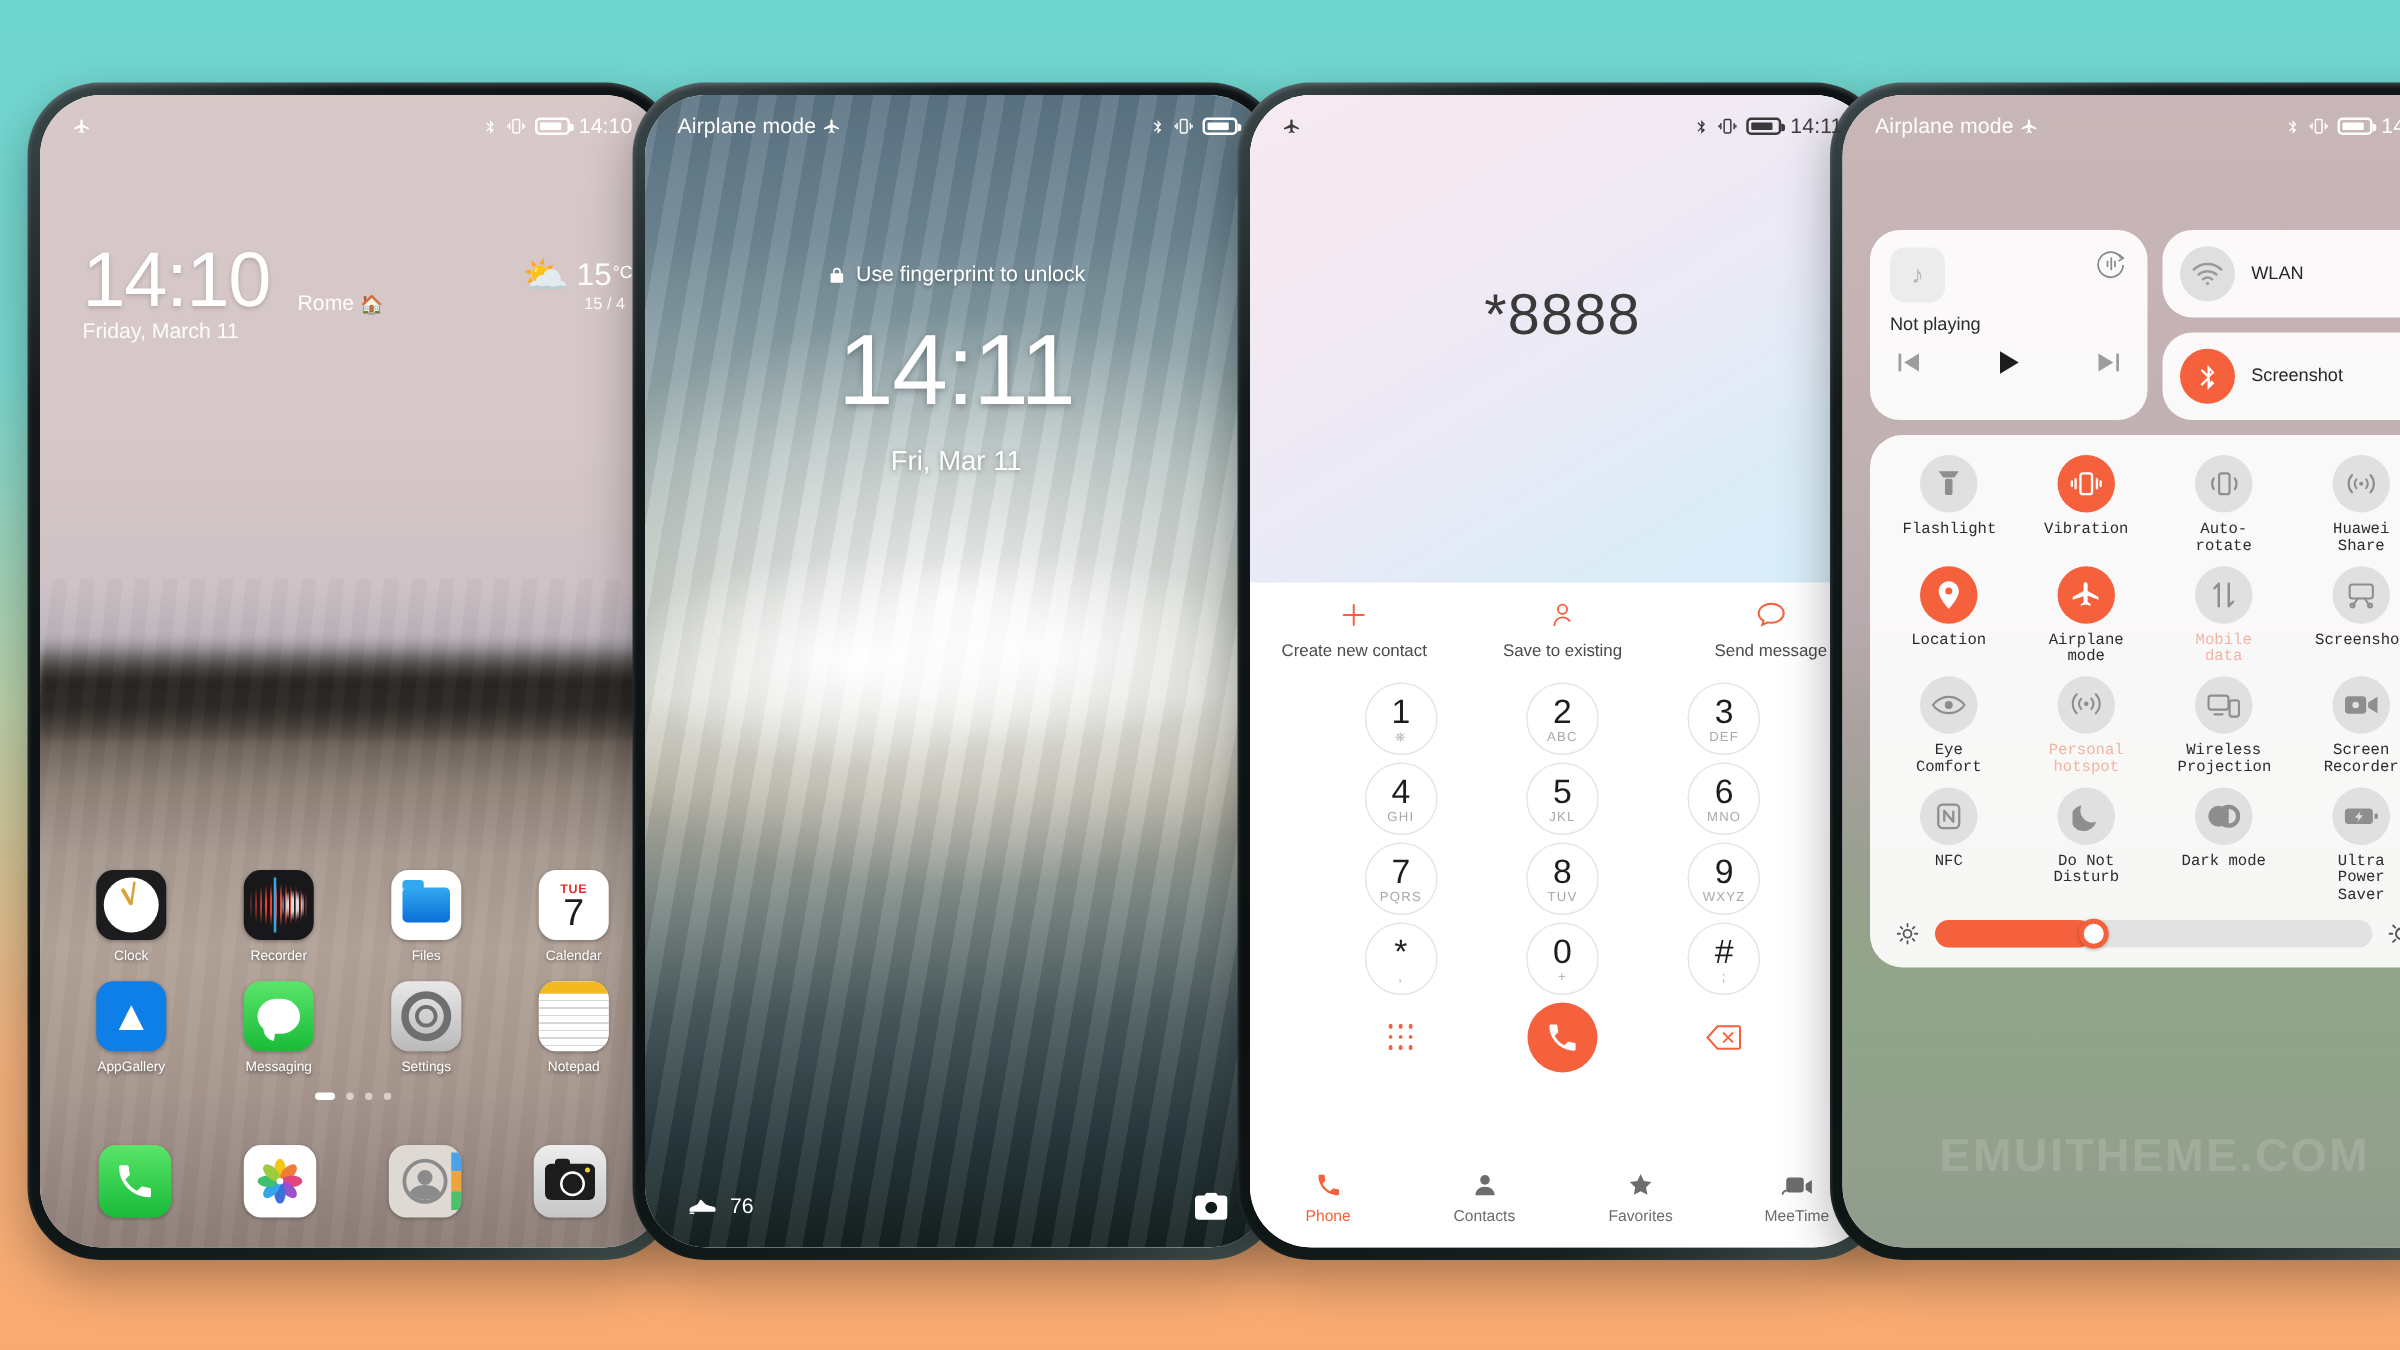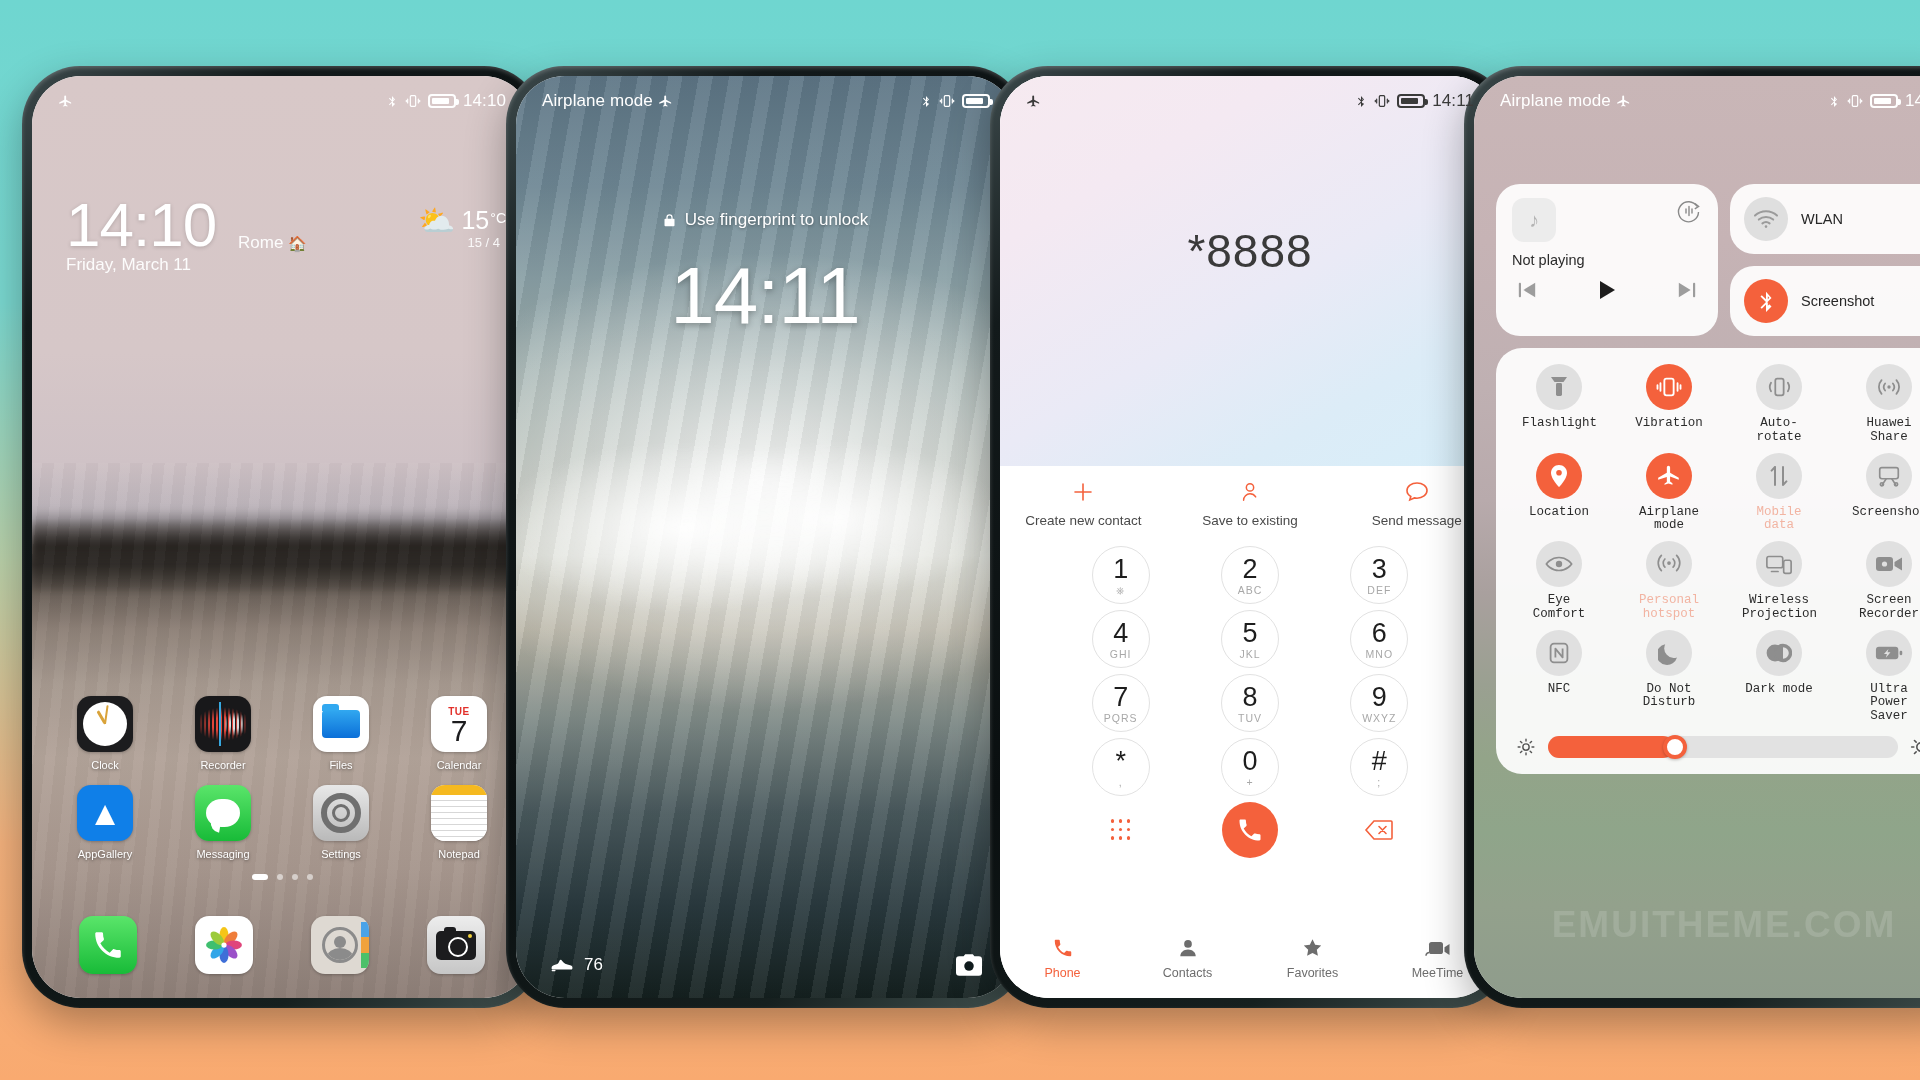--- a/index.html
+++ b/index.html
@@ -420,20 +420,21 @@
   <div class="lock-center">
     <div class="fingerprint">
       <span>
         <svg width="15" height="17" viewBox="0 0 24 24" fill="currentColor">
                 <path d="M17 9V7a5 5 0 0 0-10 0v2H5.5A1.5 1.5 0 0 0 4 10.5v9A1.5 1.5 0 0 0 5.5 21h13a1.5 1.5 0 0 0 1.5-1.5v-9A1.5 1.5 0 0 0 18.5 9zM9 7a3 3 0 0 1 6 0v2H9z"></path>
               </svg>
       </span>
       <span>Use fingerprint to unlock</span>
     </div>
     <div class="lock-time">14:11</div>
+    <div class="lock-date">Fri, Mar 11</div>
   </div>
 
   <div class="lock-bottom">
     <div class="steps">
       <span>
         <svg width="24" height="16" viewBox="0 0 30 18" fill="currentColor">
                 <path d="M2 13c0-2 1-3 2.6-3.6L9 7.6c1-.5 1.6-1.3 2.2-2.4l1-2c.4-.8 1.4-1 2-.3l2.4 2.6c1.4 1.5 3.2 2.5 5.2 3l4.4 1.1c1 .3 1.8 1.2 1.8 2.3V13c0 .9-.7 1.6-1.6 1.6H3.6C2.7 14.6 2 13.9 2 13z"></path>
                 <rect x="2" y="15.2" width="5" height="1.6" rx=".8"></rect>
               </svg>
       </span>

